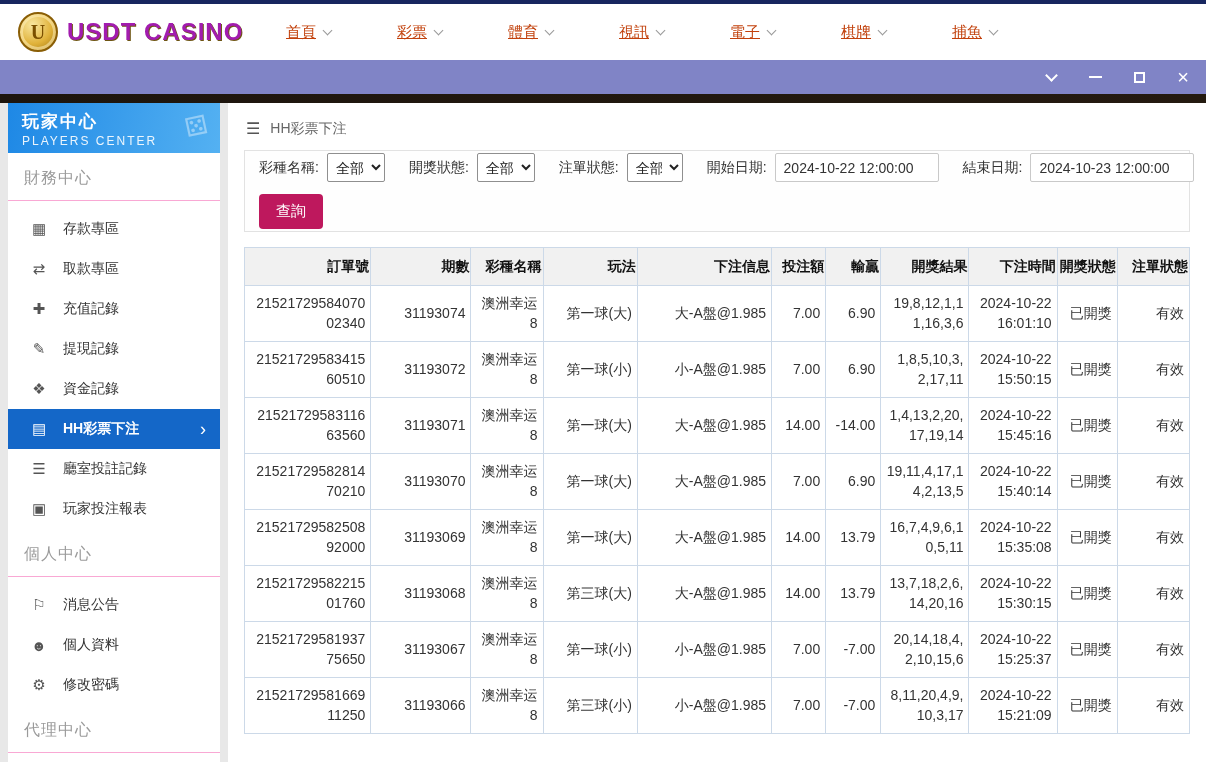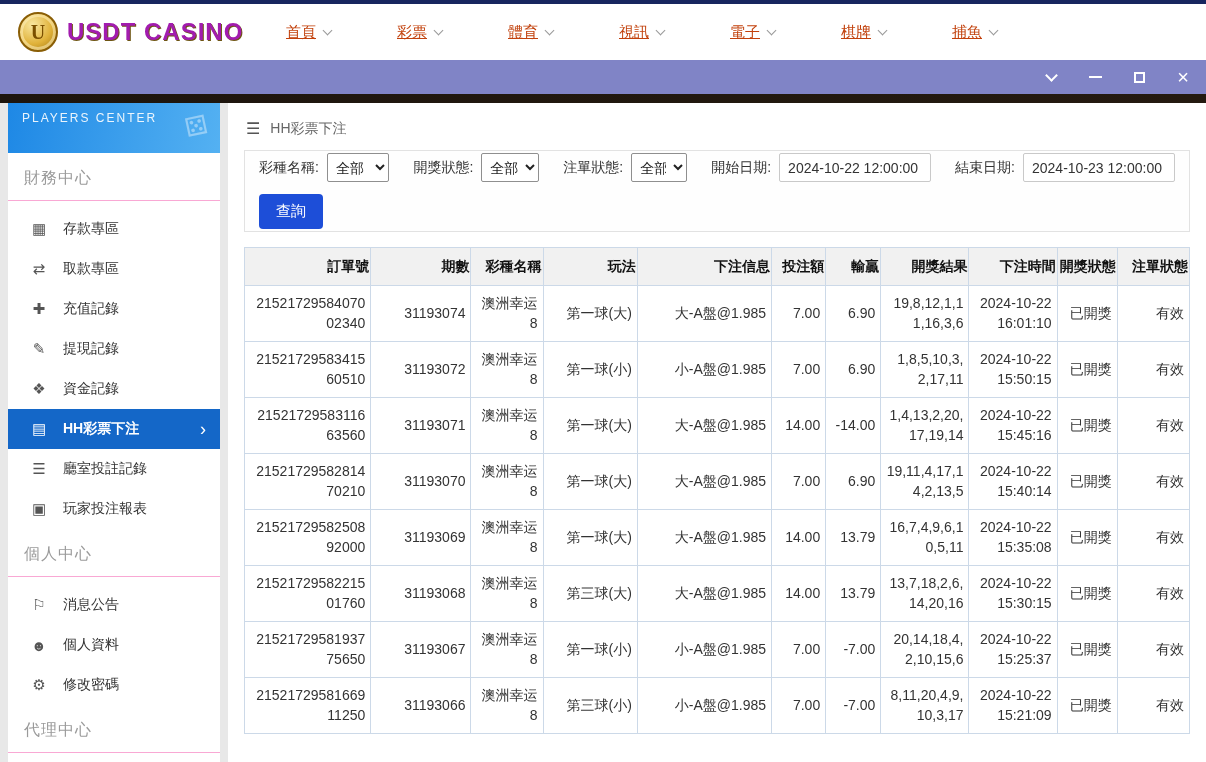--- a/index.html
+++ b/index.html
@@ -52,23 +52,23 @@
   .hamburger { font-size:16px; color:#555; cursor:pointer; }
 
   .filter-panel { border:1px solid #e2e2e2; background:#fefefe; padding:2px 14px; }
   .filter-row { display:flex; align-items:center; gap:8px; font-size:14px; color:#333; white-space:nowrap; }
   .filter-row label { margin-left:16px; }
   .filter-row label:first-child { margin-left:0; }
   select { height:29px; border:1px solid #8f8f8f; border-radius:2px; background:#fff; font-size:14px; font-family:"Liberation Sans", sans-serif; padding:2px 4px; color:#222; }
   .sel-lottery { width:118px; }
   .sel-draw { width:64px; }
   .sel-order { width:56px; }
-  .date-input { height:29px; width:152px; border:1px solid #c9c9c9; border-radius:2px; padding:0 8px; font-size:14px; color:#333; font-family:"Liberation Sans", sans-serif; }
+  .date-input { height:29px; width:164px; border:1px solid #c9c9c9; border-radius:2px; padding:0 8px; font-size:14px; color:#333; font-family:"Liberation Sans", sans-serif; }
   .btn-row { margin-top:12px; }
-  .search-btn { background:#1d4ed8; color:#fff; border:none; border-radius:4px; padding:8px 17px; font-size:15px; cursor:pointer; }
+  .search-btn { background:#be185d; color:#fff; border:none; border-radius:4px; padding:8px 17px; font-size:15px; cursor:pointer; }
 
   .table-wrap { margin-top:15px; }
   table { width:100%; border-collapse:collapse; table-layout:fixed; text-align:right; }
   th { background:#f1f1f1; font-weight:bold; color:#111; font-size:14px; height:38px; border:1px solid #ccd9e8; padding:2px 1px; overflow:hidden; }
   td { border:1px solid #ccd9e8; background:#fff; font-size:14px; color:#333; height:56px; padding:4px 5px; word-break:break-all; line-height:1.4; overflow:hidden; }
 </style>
 </head>
 <body>
 
 <div class="app">
@@ -134,20 +134,21 @@
     <div class="tb-btn">
         <span class="tb-close">×</span>
       </div>
   </div>
 
   <div class="workspace">
     <div class="dark-strip"></div>
 
     <div class="sidebar">
       <div class="sb-header">
+        <span class="sb-title">玩家中心</span>
         <span class="sb-subtitle">PLAYERS CENTER</span>
         <span class="sb-dice">⚄</span>
       </div>
 
       <div class="sb-section">
         <div class="sb-section-label">財務中心</div>
         <div class="sb-items">
           <div class="sb-item">
             <span class="sb-icon">▦</span>
             <span class="sb-label">存款專區</span>

